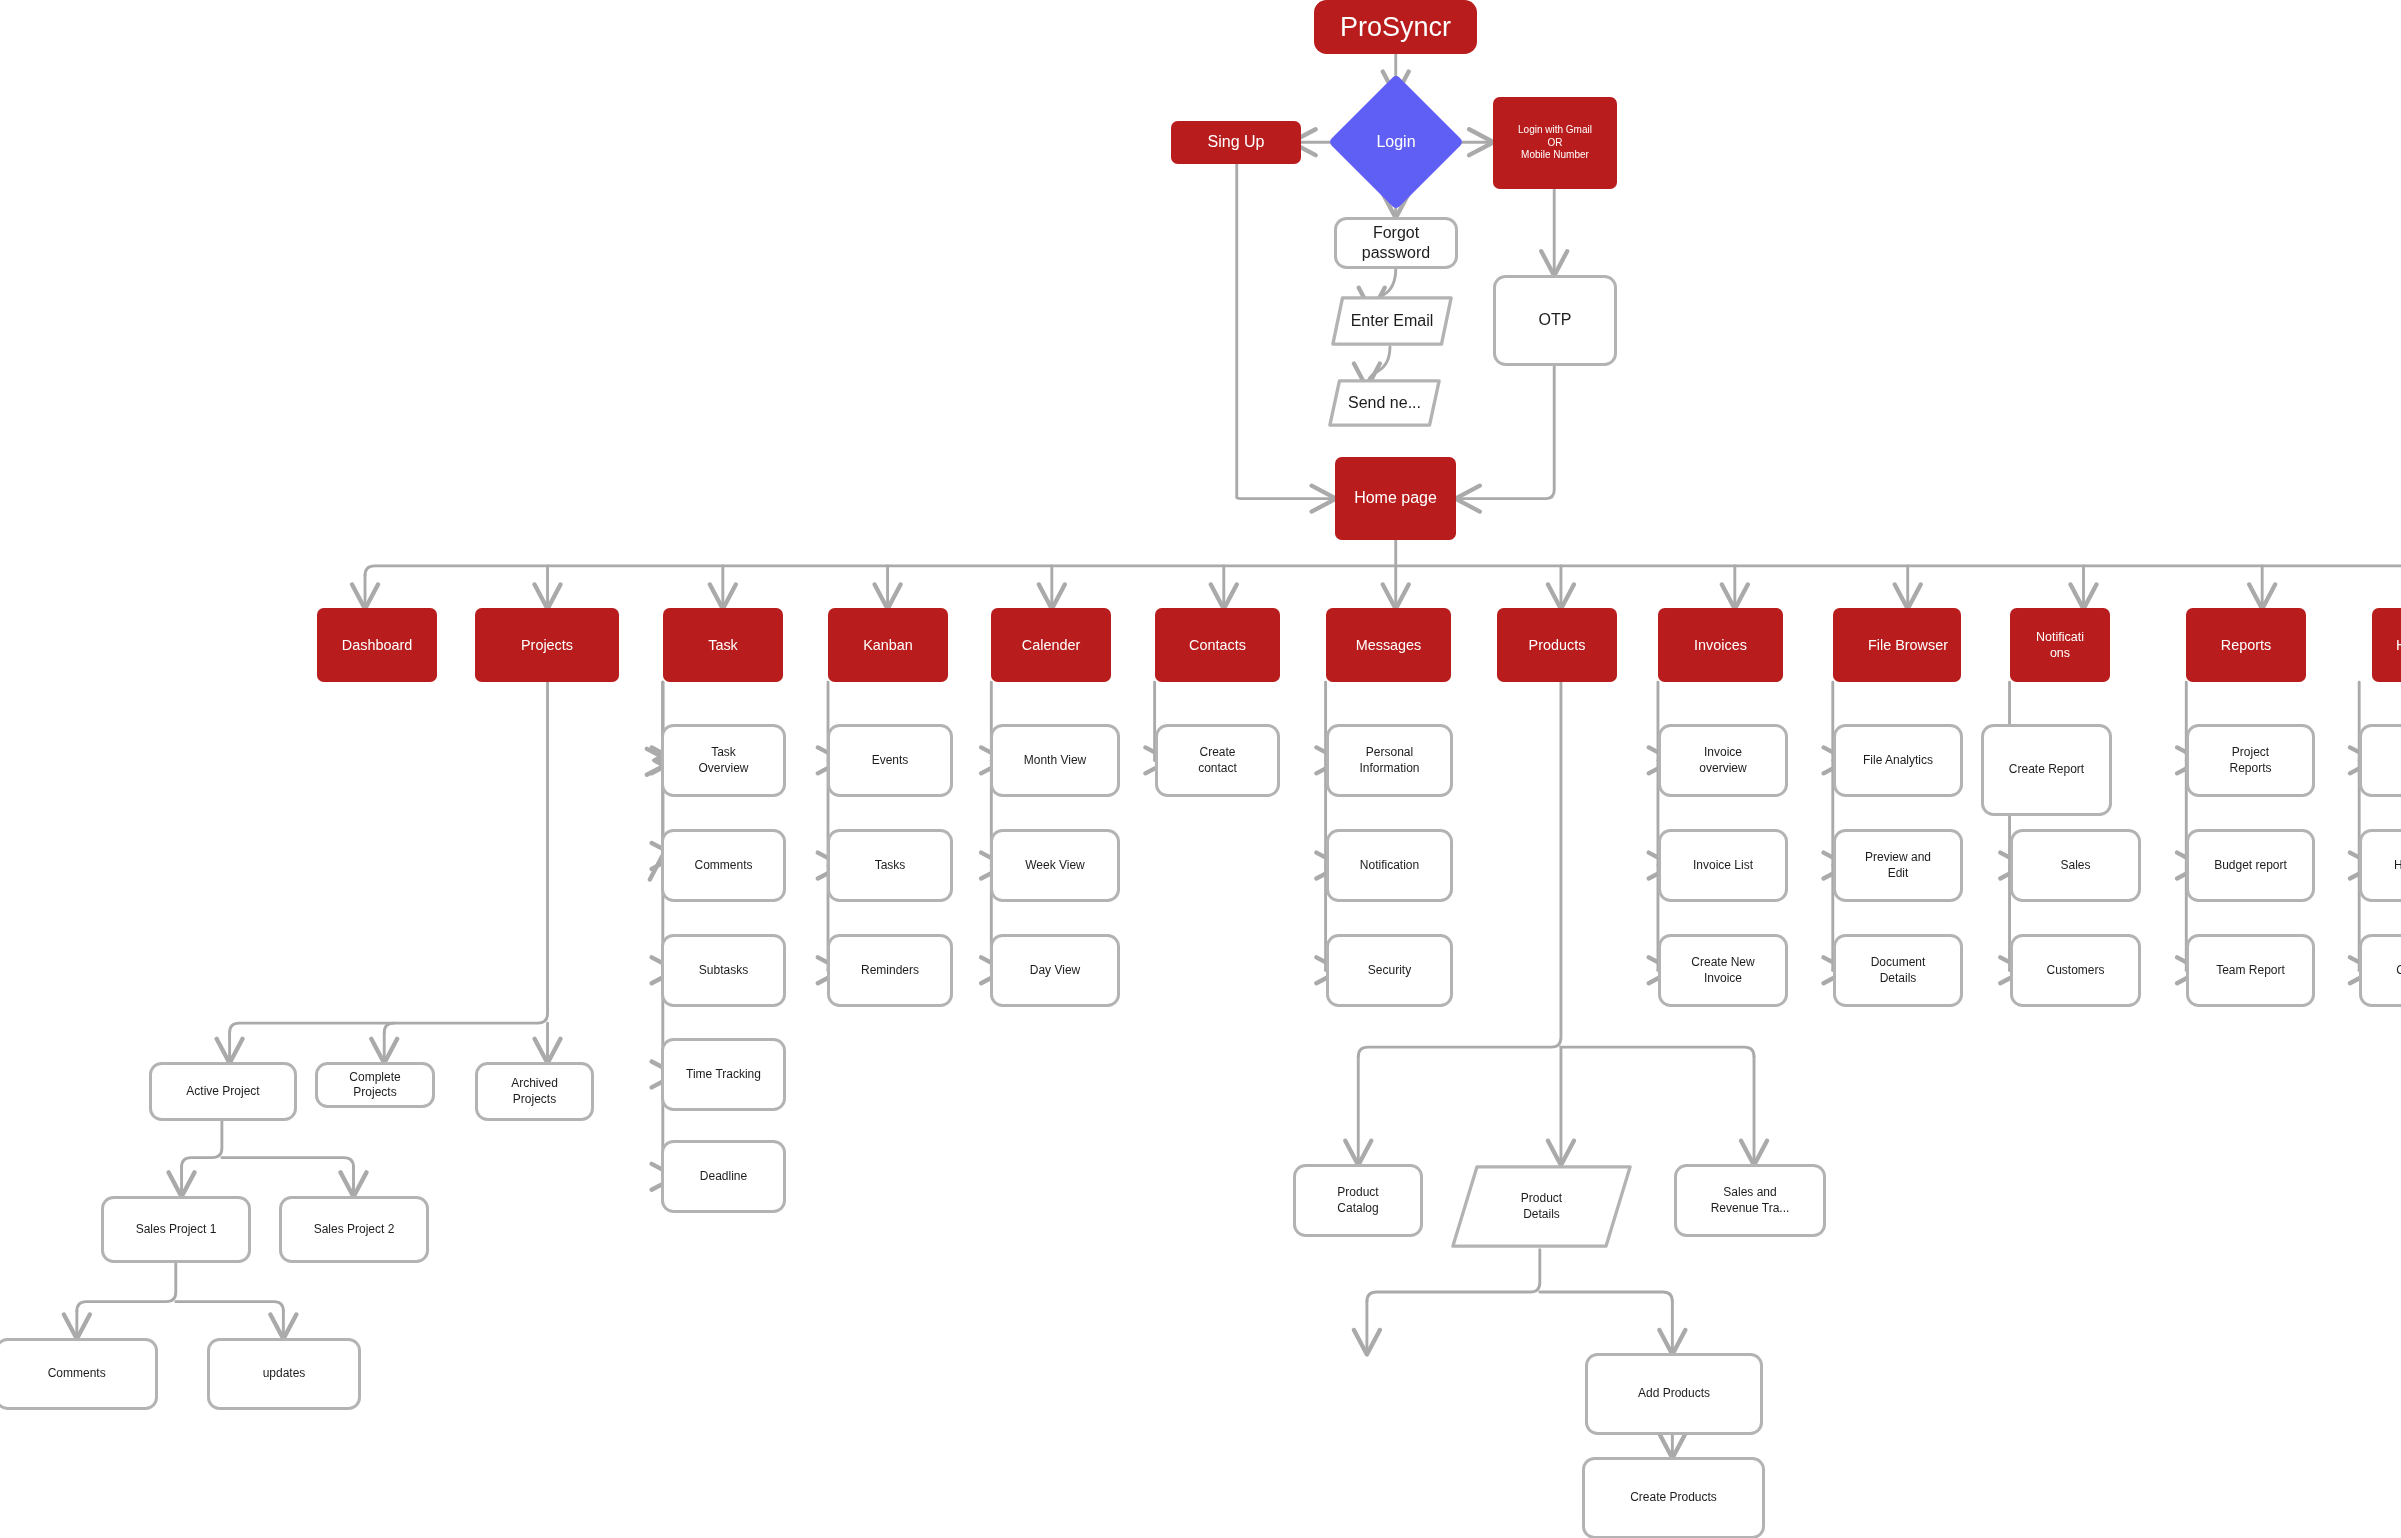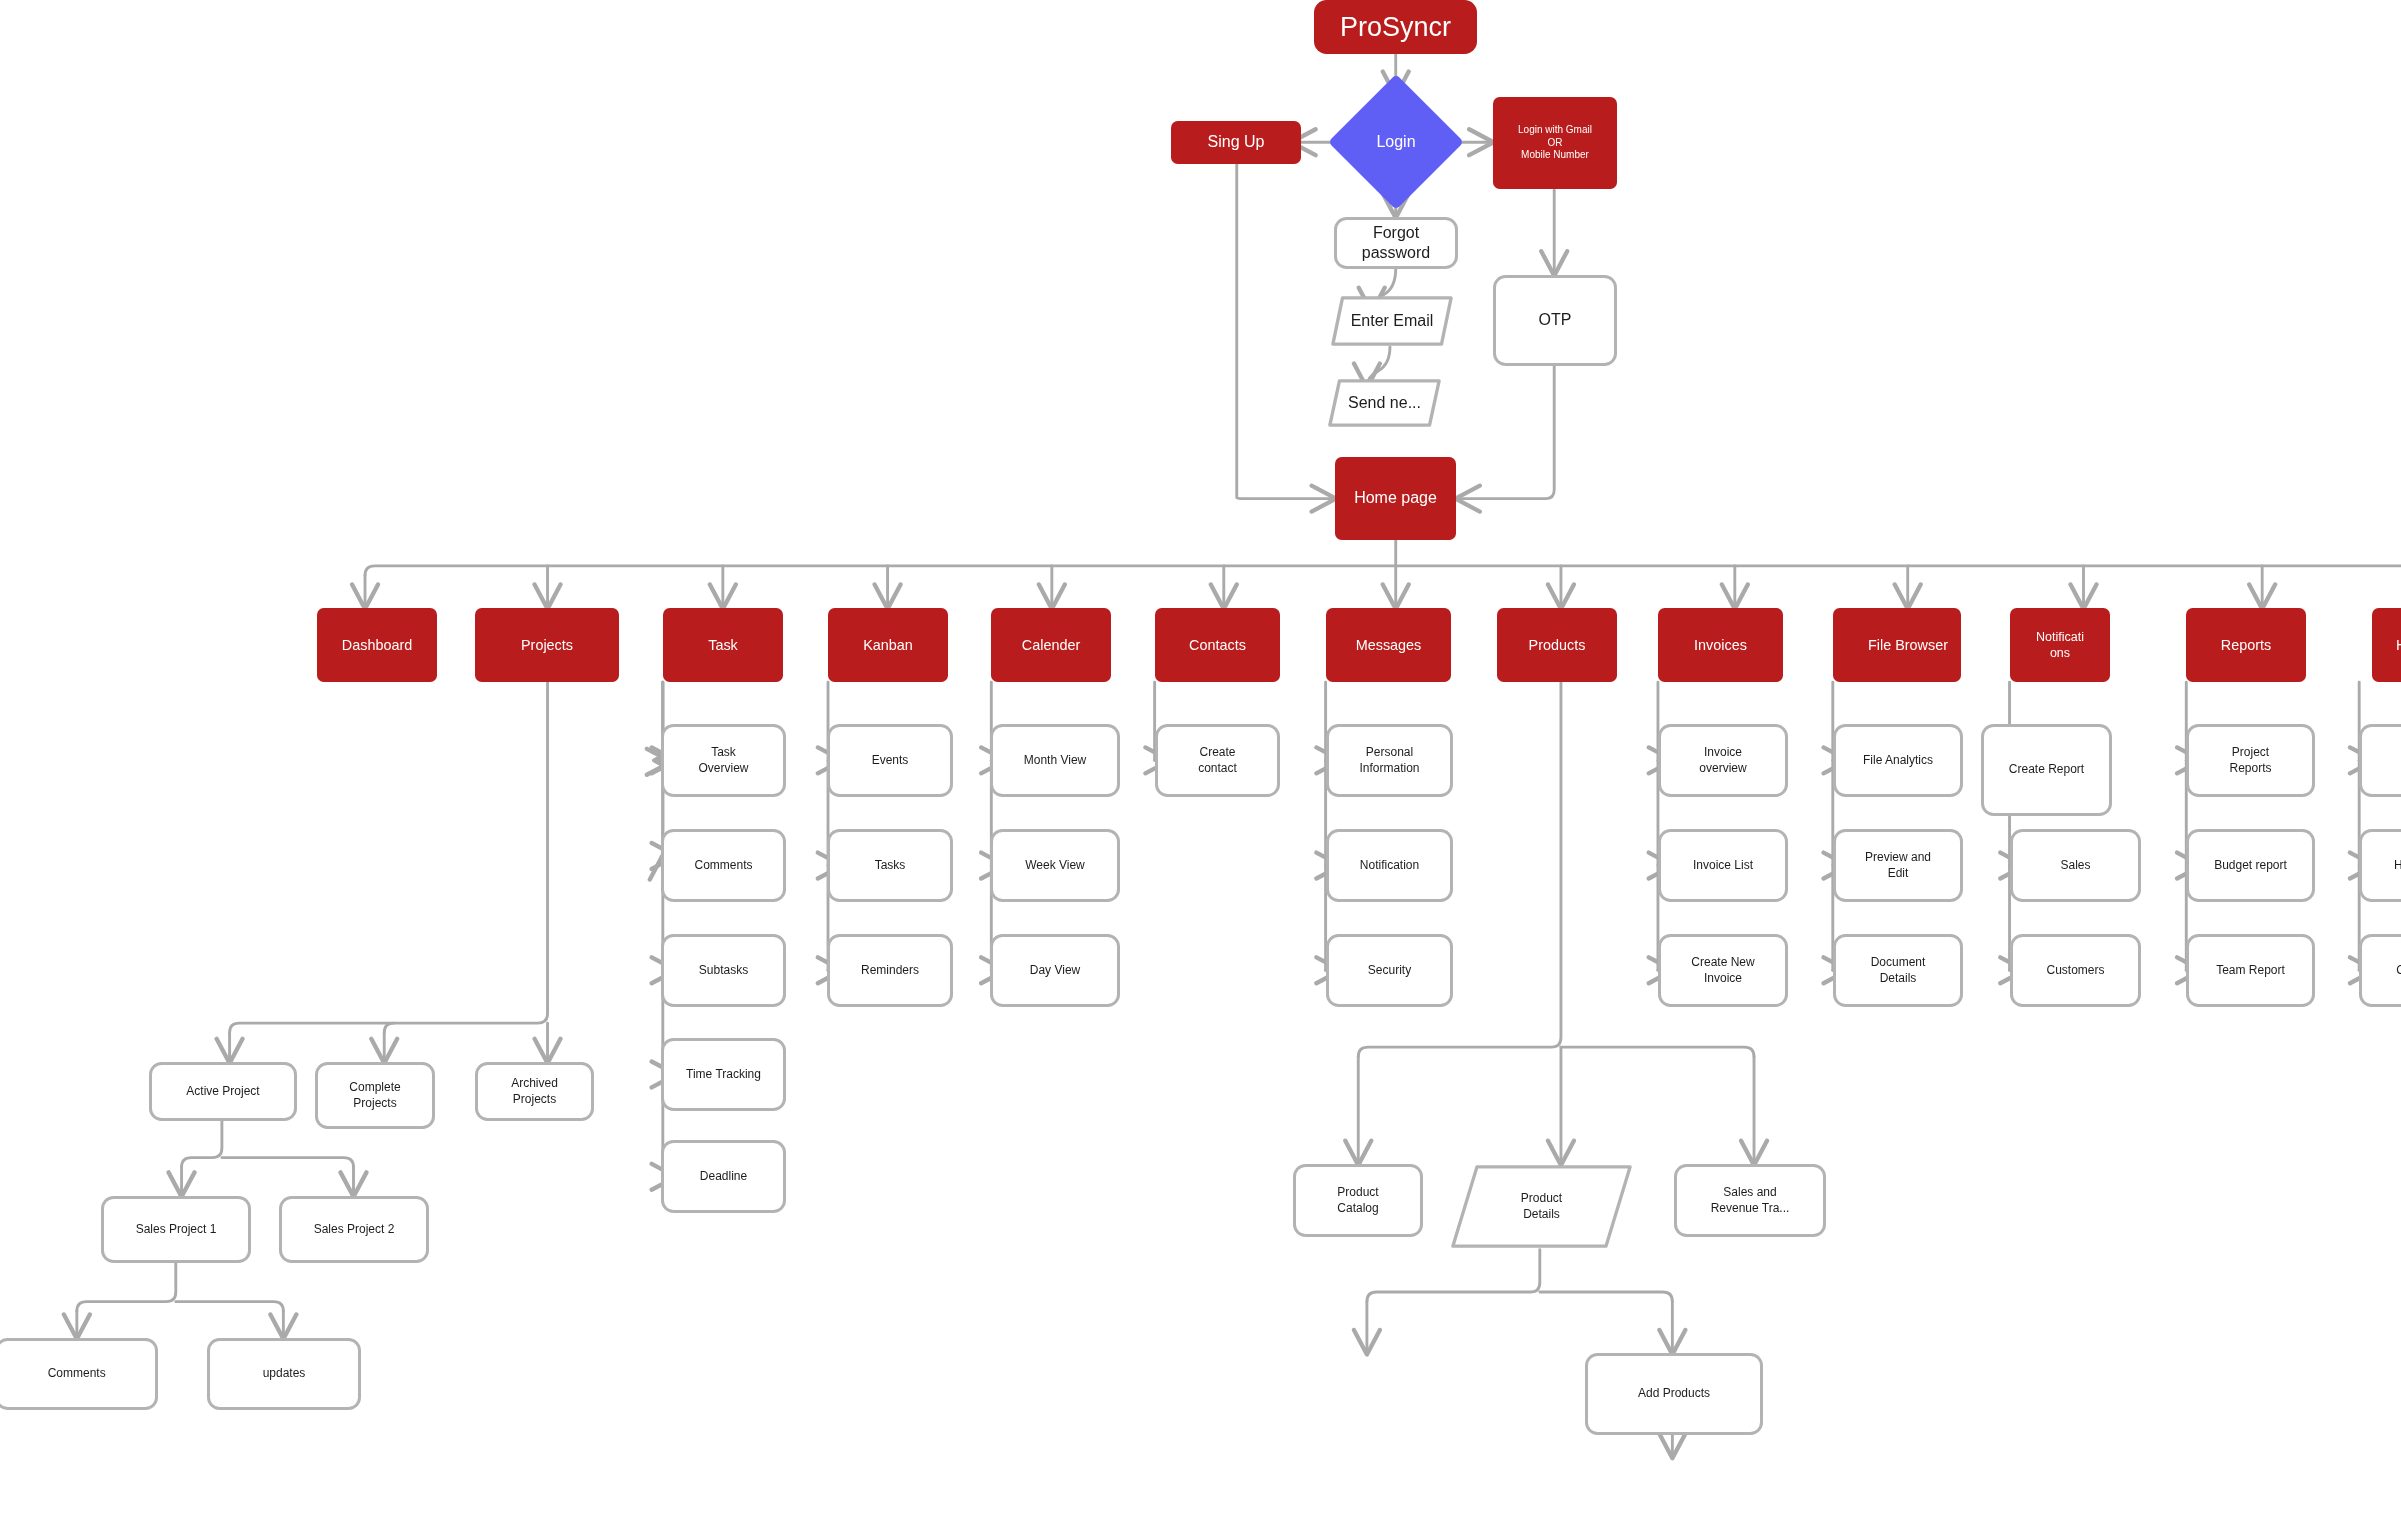--- a/index.html
+++ b/index.html
@@ -415,21 +415,21 @@
   <div class="node n-plain fs-sm" style="left:2359px;top:829px;width:134px;height:73px;">
     <span class="lbl">Help Center</span>
   </div>
   <div class="node n-plain fs-sm" style="left:2359px;top:934px;width:134px;height:73px;">
     <span class="lbl">Contact Us</span>
   </div>
 
   <div class="node n-plain fs-sm" style="left:149px;top:1062px;width:148px;height:59px;">
     <span class="lbl">Active Project</span>
   </div>
-  <div class="node n-plain fs-sm" style="left:315px;top:1062px;width:120px;height:67px;">
+  <div class="node n-plain fs-sm" style="left:315px;top:1062px;width:120px;height:46px;">
     <span class="lbl">Complete
 Projects</span>
   </div>
   <div class="node n-plain fs-sm" style="left:475px;top:1062px;width:119px;height:59px;">
     <span class="lbl">Archived
 Projects</span>
   </div>
   <div class="node n-plain fs-sm" style="left:101px;top:1196px;width:150px;height:67px;">
     <span class="lbl">Sales Project 1</span>
   </div>
@@ -454,15 +454,18 @@
     <span class="lbl">Product
 Details</span>
   </div>
   <div class="node n-plain fs-sm" style="left:1674px;top:1164px;width:152px;height:73px;">
     <span class="lbl">Sales and
 Revenue Tra...</span>
   </div>
   <div class="node n-plain fs-sm" style="left:1585px;top:1353px;width:178px;height:82px;">
     <span class="lbl">Add Products</span>
   </div>
+  <div class="node n-plain fs-sm" style="left:1582px;top:1457px;width:183px;height:82px;">
+    <span class="lbl">Create Products</span>
+  </div>
 
 </div>
 
 
 </body></html>

